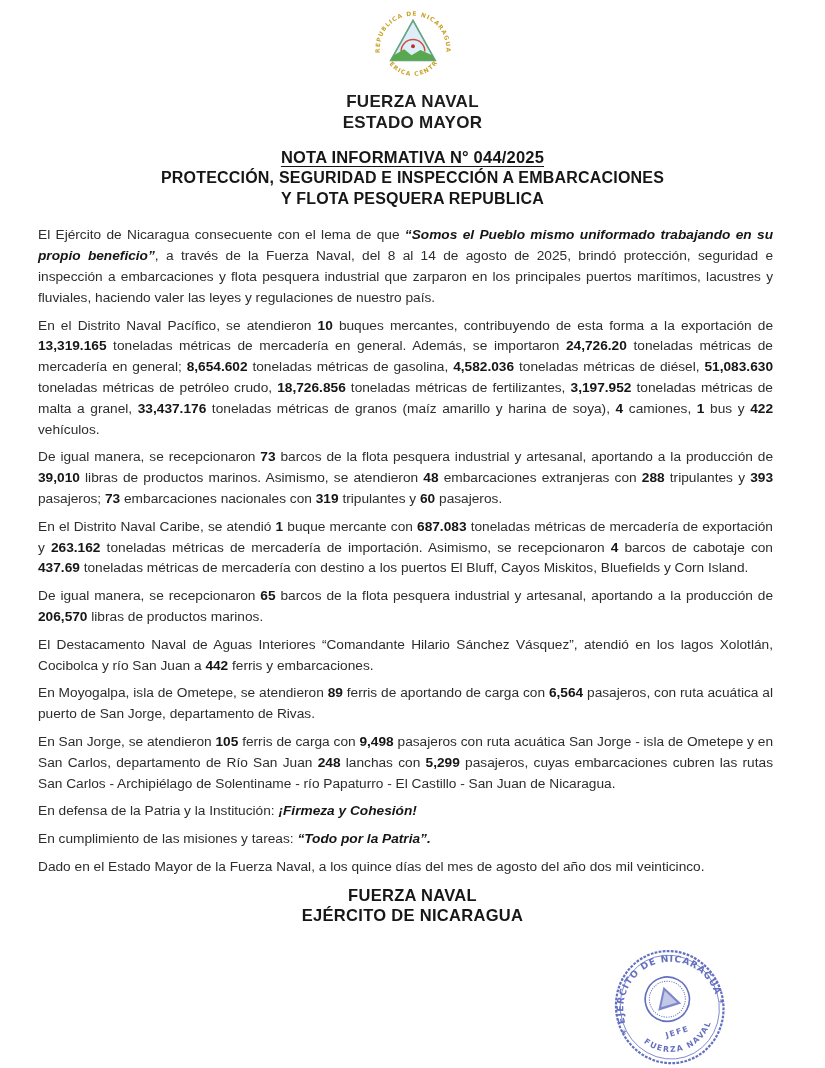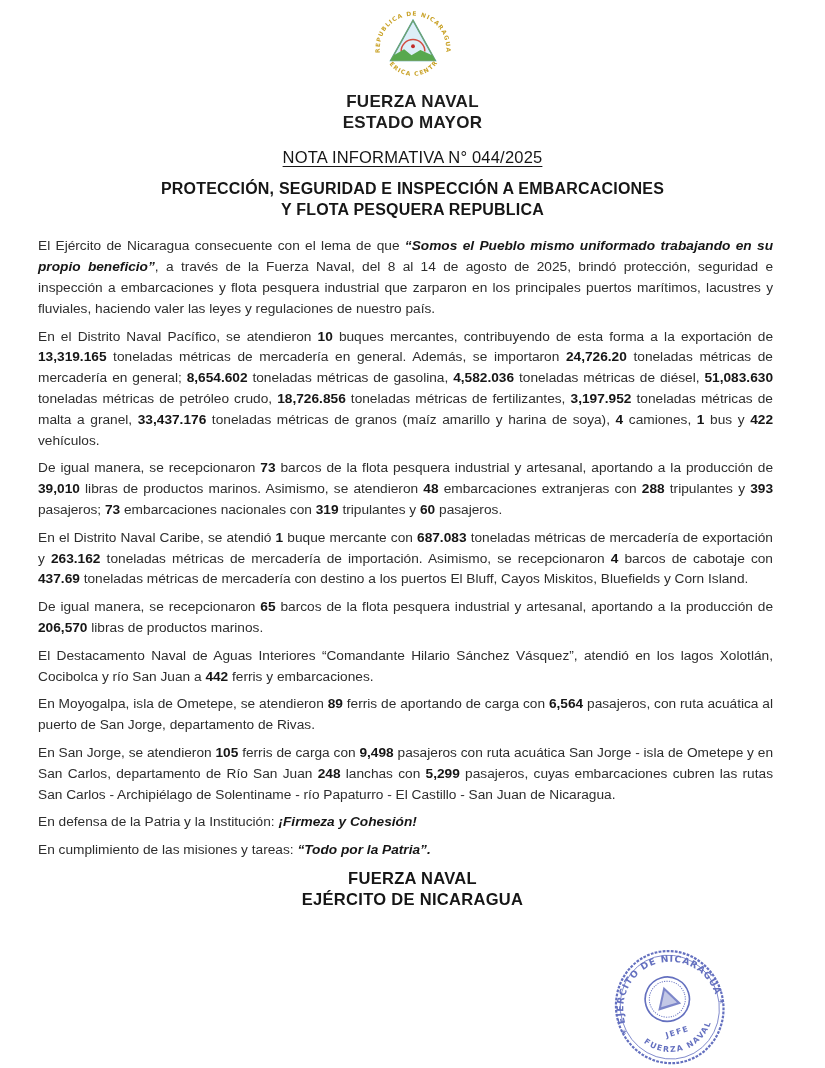--- a/index.html
+++ b/index.html
@@ -9,26 +9,26 @@
     background:#ffffff;
     font-family:"Liberation Sans","DejaVu Sans",sans-serif;
     color:#2d2d2d;
     overflow:hidden;
   }
   .header{ text-align:center; padding-top:10px; }
   .crest{ width:92px; height:74px; display:inline-block; }
   .org-name{ font-size:17px; font-weight:bold; color:#1c1c1c; line-height:1.22; margin-top:4px; letter-spacing:.3px;}
   .doc-title{
     margin-top:15px;
-    font-size:16.5px; font-weight:normal; color:#161616;
+    font-size:16.5px; font-weight:bold; color:#161616;
     text-decoration:underline; text-underline-offset:3px;
     letter-spacing:.2px;
     text-align:center;
   }
-  .subject{ margin-top:12px; font-size:16px; font-weight:bold; color:#161616; line-height:1.28; letter-spacing:.2px;}
+  .subject{ margin-top:1px; font-size:16px; font-weight:bold; color:#161616; line-height:1.28; letter-spacing:.2px;}
   .body-text{ padding:16px 38px 0 38px; }
   .para{
     margin:0 14px 7px 0;
     font-size:13.7px;
     line-height:20.8px;
     text-align:justify;
     color:#2d2d2d;
   }
   .para .b{ font-weight:bold; color:#161616; }
   .para .i{ font-style:italic; }
@@ -86,20 +86,21 @@
       <p class="para"><span>El Ejército de Nicaragua consecuente con el lema de que </span><span class="b i">“Somos el Pueblo mismo uniformado trabajando en su propio beneficio”</span><span>, a través de la Fuerza Naval, del 8 al 14 de agosto de 2025, brindó protección, seguridad e inspección a embarcaciones y flota pesquera industrial que zarparon en los principales puertos marítimos, lacustres y fluviales, haciendo valer las leyes y regulaciones de nuestro país.</span></p>
       <p class="para"><span>En el Distrito Naval Pacífico, se atendieron </span><span class="b">10</span><span> buques mercantes, contribuyendo de esta forma a la exportación de </span><span class="b">13,319.165</span><span> toneladas métricas de mercadería en general. Además, se importaron </span><span class="b">24,726.20</span><span> toneladas métricas de mercadería en general; </span><span class="b">8,654.602</span><span> toneladas métricas de gasolina, </span><span class="b">4,582.036</span><span> toneladas métricas de diésel, </span><span class="b">51,083.630</span><span> toneladas métricas de petróleo crudo, </span><span class="b">18,726.856</span><span> toneladas métricas de fertilizantes, </span><span class="b">3,197.952</span><span> toneladas métricas de malta a granel, </span><span class="b">33,437.176</span><span> toneladas métricas de granos (maíz amarillo y harina de soya), </span><span class="b">4</span><span> camiones, </span><span class="b">1</span><span> bus y </span><span class="b">422</span><span> vehículos.</span></p>
       <p class="para"><span>De igual manera, se recepcionaron </span><span class="b">73</span><span> barcos de la flota pesquera industrial y artesanal, aportando a la producción de </span><span class="b">39,010</span><span> libras de productos marinos. Asimismo, se atendieron </span><span class="b">48</span><span> embarcaciones extranjeras con </span><span class="b">288</span><span> tripulantes y </span><span class="b">393</span><span> pasajeros; </span><span class="b">73</span><span> embarcaciones nacionales con </span><span class="b">319</span><span> tripulantes y </span><span class="b">60</span><span> pasajeros.</span></p>
       <p class="para"><span>En el Distrito Naval Caribe, se atendió </span><span class="b">1</span><span> buque mercante con </span><span class="b">687.083</span><span> toneladas métricas de mercadería de exportación y </span><span class="b">263.162</span><span> toneladas métricas de mercadería de importación. Asimismo, se recepcionaron </span><span class="b">4</span><span> barcos de cabotaje con </span><span class="b">437.69</span><span> toneladas métricas de mercadería con destino a los puertos El Bluff, Cayos Miskitos, Bluefields y Corn Island.</span></p>
       <p class="para"><span>De igual manera, se recepcionaron </span><span class="b">65</span><span> barcos de la flota pesquera industrial y artesanal, aportando a la producción de </span><span class="b">206,570</span><span> libras de productos marinos.</span></p>
       <p class="para"><span>El Destacamento Naval de Aguas Interiores “Comandante Hilario Sánchez Vásquez”, atendió en los lagos Xolotlán, Cocibolca y río San Juan a </span><span class="b">442</span><span> ferris y embarcaciones.</span></p>
       <p class="para"><span>En Moyogalpa, isla de Ometepe, se atendieron </span><span class="b">89</span><span> ferris de aportando de carga con </span><span class="b">6,564</span><span> pasajeros, con ruta acuática al puerto de San Jorge, departamento de Rivas.</span></p>
       <p class="para"><span>En San Jorge, se atendieron </span><span class="b">105</span><span> ferris de carga con </span><span class="b">9,498</span><span> pasajeros con ruta acuática San Jorge - isla de Ometepe y en San Carlos, departamento de Río San Juan </span><span class="b">248</span><span> lanchas con </span><span class="b">5,299</span><span> pasajeros, cuyas embarcaciones cubren las rutas San Carlos - Archipiélago de Solentiname - río Papaturro - El Castillo - San Juan de Nicaragua.</span></p>
       <p class="para"><span>En defensa de la Patria y la Institución: </span><span class="b i">¡Firmeza y Cohesión!</span></p>
       <p class="para"><span>En cumplimiento de las misiones y tareas: </span><span class="b i">“Todo por la Patria”.</span></p>
+      <p class="para"><span>Dado en el Estado Mayor de la Fuerza Naval, a los quince días del mes de agosto del año dos mil veinticinco.</span></p>
     </div>
 
   <div class="footer">
     <div class="footer-org">
       <div>FUERZA NAVAL</div>
       <div>EJÉRCITO DE NICARAGUA</div>
     </div>
   </div>
 
   <div class="stamp-wrap">

